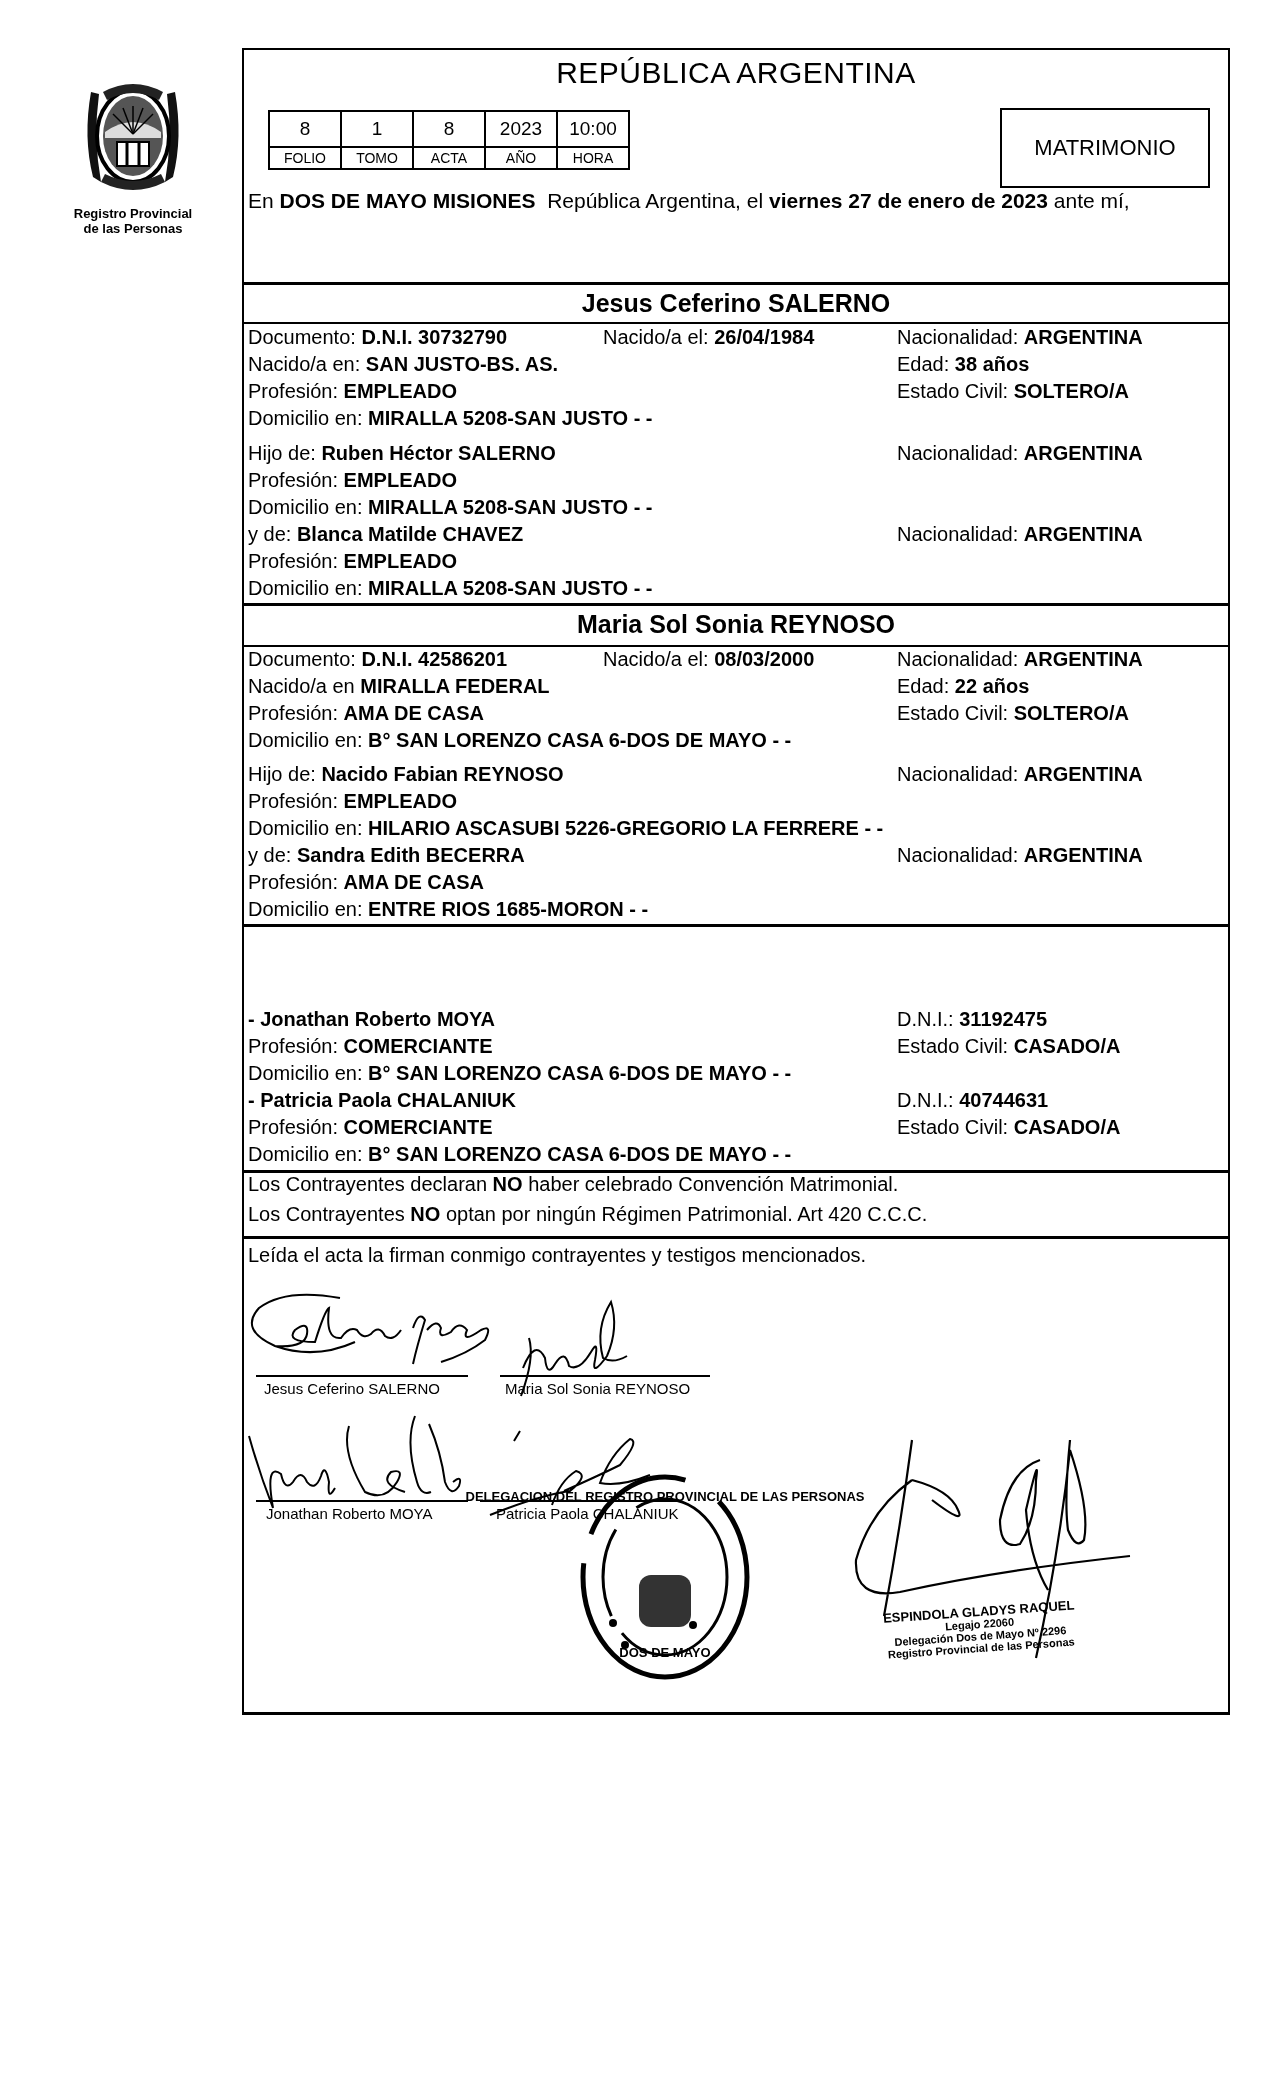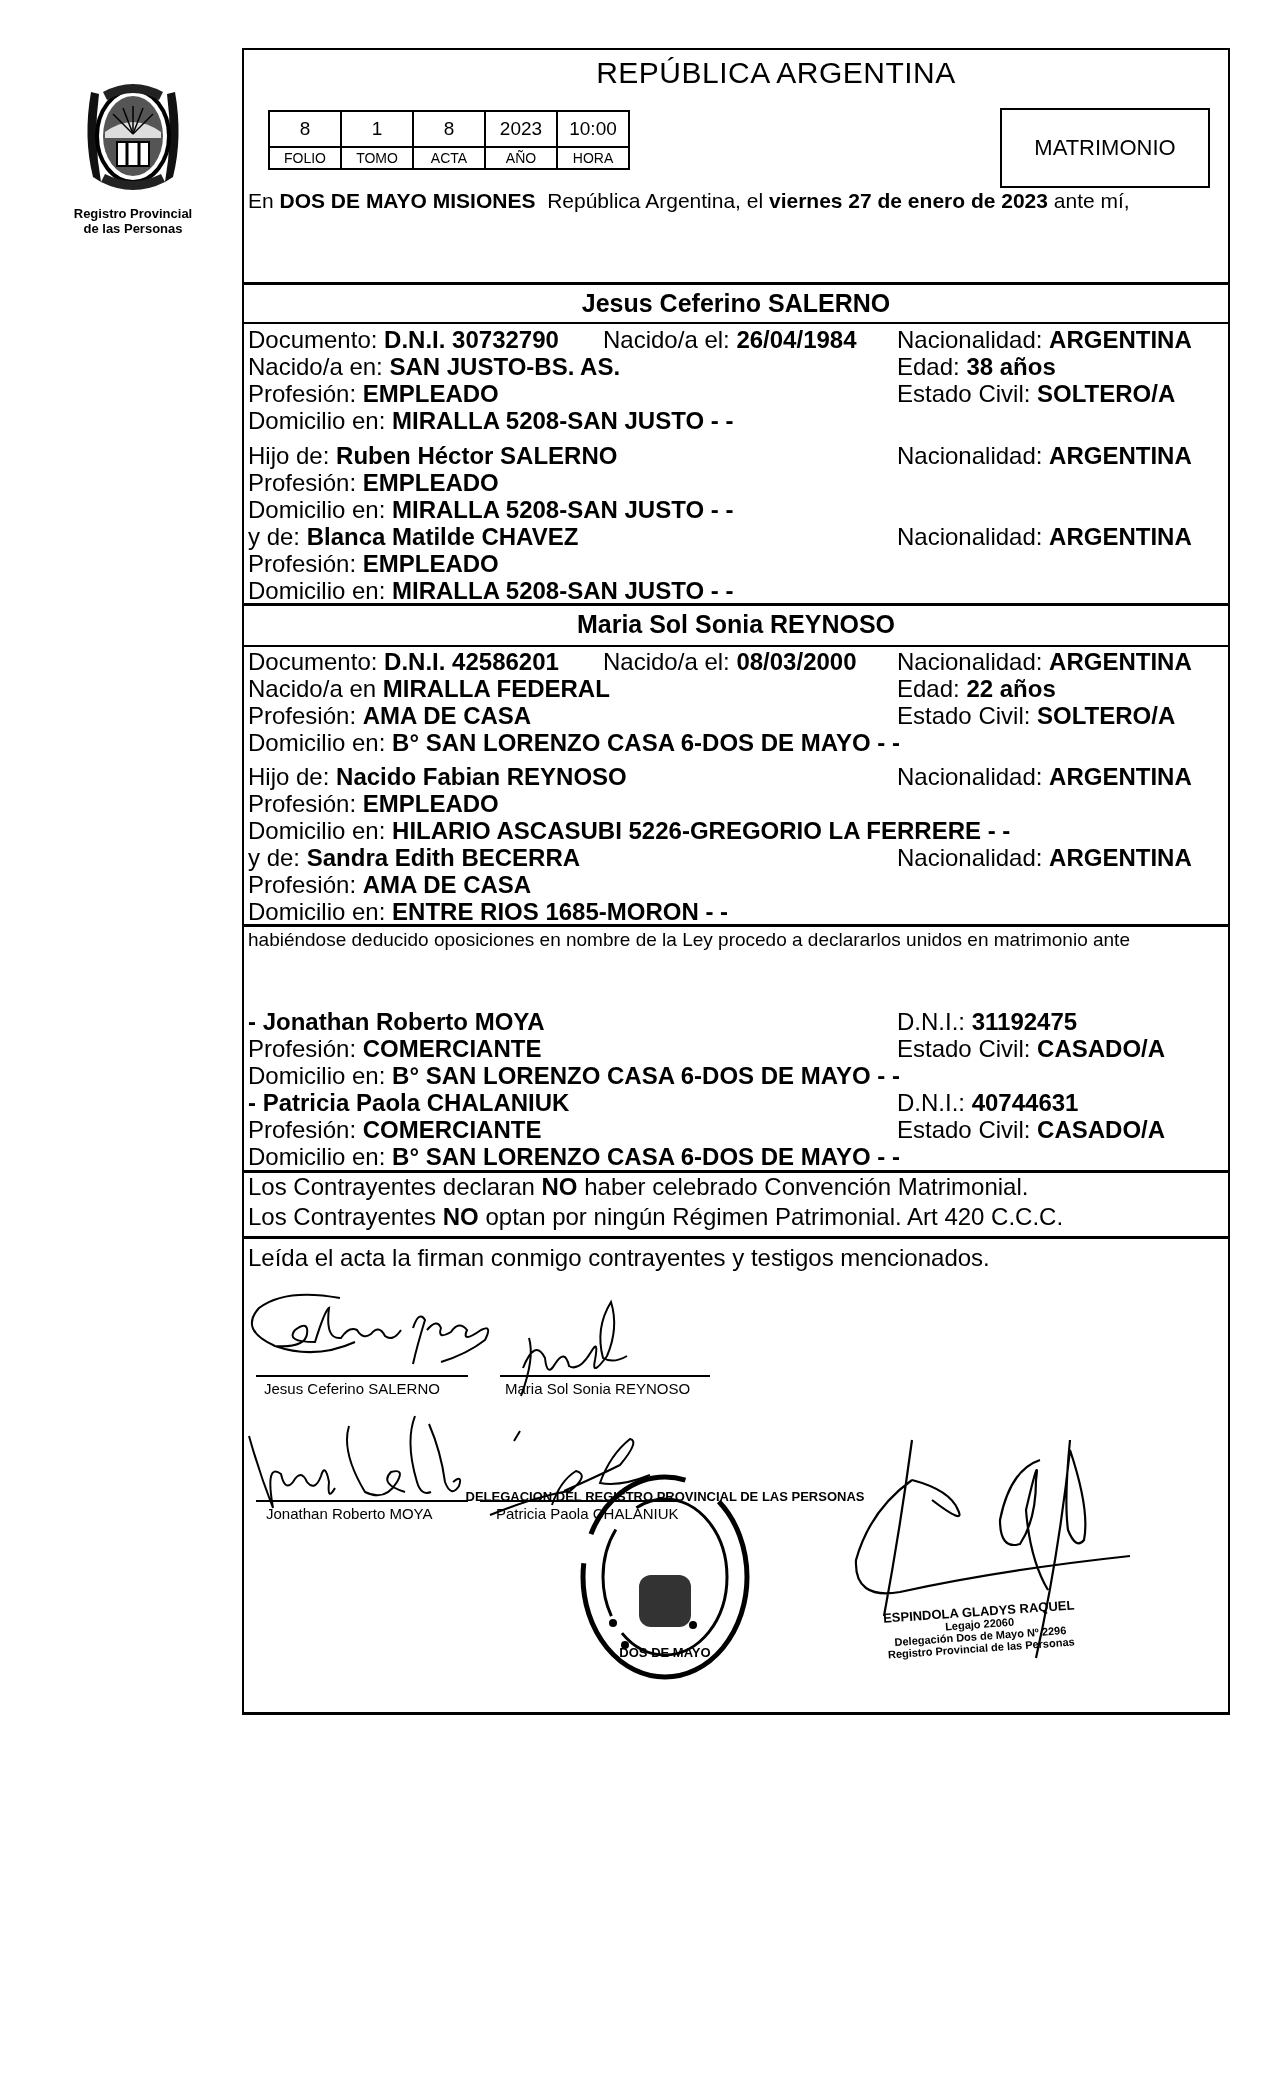--- a/index.html
+++ b/index.html
@@ -3,33 +3,33 @@
 <meta charset="utf-8">
 <style>
   html, body { margin:0; padding:0; background:#ffffff; }
   body { width:1272px; height:2091px; position:relative; overflow:hidden;
          font-family:"Liberation Sans", sans-serif; color:#000; }
   .abs { position:absolute; }
   .logo { left:58px; top:72px; width:150px; height:180px; text-align:center; }
   .logo svg { display:block; margin:0 auto; }
   .logo-text { font-size:13px; font-weight:bold; line-height:15px; margin-top:4px; }
   .doc { left:242px; top:48px; width:988px; height:1667px; border:2px solid #000; border-bottom-width:3px; box-sizing:border-box; }
-  .title { left:242px; width:988px; top:56px; text-align:center; font-size:30px; letter-spacing:0.5px;padding-left:40px; }
+  .title { left:242px; width:988px; top:56px; text-align:center; font-size:30px; letter-spacing:0.5px; }
   table.meta { position:absolute; left:268px; top:110px; border-collapse:collapse; }
   table.meta td { border:2px solid #000; text-align:center; width:70px; padding:0; }
   table.meta tr.vals td { font-size:19px; height:34px; }
   table.meta tr.labs td { font-size:14px; height:20px; }
   .acttype { left:1000px; top:108px; width:210px; height:80px; border:2px solid #000; box-sizing:border-box;
              display:flex; align-items:center; justify-content:center; font-size:22px; }
   .line { position:absolute; left:242px; width:988px; height:0; border-top:2px solid #000; }
   .thick { border-top-width:3px; }
   .txt { font-size:19px; line-height:27px; white-space:nowrap; }
   .intro { left:248px; top:186px; font-size:21px; line-height:30px; }
   .pname { left:242px; width:988px; text-align:center; font-size:25px; font-weight:bold; }
-  .row { position:absolute; font-size:24px; white-space:nowrap; }
+  .row { position:absolute; font-size:20px; white-space:nowrap; }
   .c1 { left:248px; } .c2 { left:603px; } .c3 { left:897px; }
   b { font-weight:bold; }
   .para { left:248px; width:980px; font-size:19px; line-height:27px; }
   .sig-label { position:absolute; font-size:15px; white-space:nowrap; }
   .sigline { position:absolute; border-top:2px solid #000; height:0; }
   svg.sig { position:absolute; overflow:visible; }
   .stamp-text { position:absolute; font-size:11px; font-weight:bold; text-align:center; line-height:12px; transform:rotate(-4deg); }
 </style>
 </head>
 <body>
@@ -136,21 +136,20 @@
 <div class="row c1" style="top:790px"><span>Profesión: </span><b>EMPLEADO</b></div>
 <div class="row c1" style="top:817px"><span>Domicilio en: </span><b>HILARIO ASCASUBI 5226-GREGORIO LA FERRERE - -</b></div>
 
 <div class="row c1" style="top:844px"><span>y de: </span><b>Sandra Edith BECERRA</b></div>
 <div class="row c3" style="top:844px"><span>Nacionalidad: </span><b>ARGENTINA</b></div>
 <div class="row c1" style="top:871px"><span>Profesión: </span><b>AMA DE CASA</b></div>
 <div class="row c1" style="top:898px"><span>Domicilio en: </span><b>ENTRE RIOS 1685-MORON - -</b></div>
 
 <div class="line thick" style="top:924px"></div>
 <div class="abs para" style="top:926px">
-  <div>habiéndose deducido oposiciones en nombre de la Ley procedo a declararlos unidos en matrimonio ante</div>
 </div>
 
 <div class="row c1" style="top:1008px"><b>- Jonathan Roberto MOYA</b></div>
 <div class="row c3" style="top:1008px"><span>D.N.I.: </span><b>31192475</b></div>
 <div class="row c1" style="top:1035px"><span>Profesión: </span><b>COMERCIANTE</b></div>
 <div class="row c3" style="top:1035px"><span>Estado Civil: </span><b>CASADO/A</b></div>
 <div class="row c1" style="top:1062px"><span>Domicilio en: </span><b>B° SAN LORENZO CASA 6-DOS DE MAYO - -</b></div>
 
 <div class="row c1" style="top:1089px"><b>- Patricia Paola CHALANIUK</b></div>
 <div class="row c3" style="top:1089px"><span>D.N.I.: </span><b>40744631</b></div>

